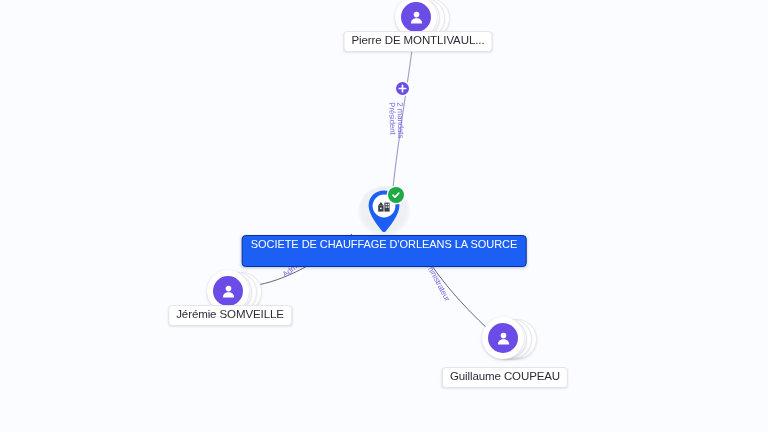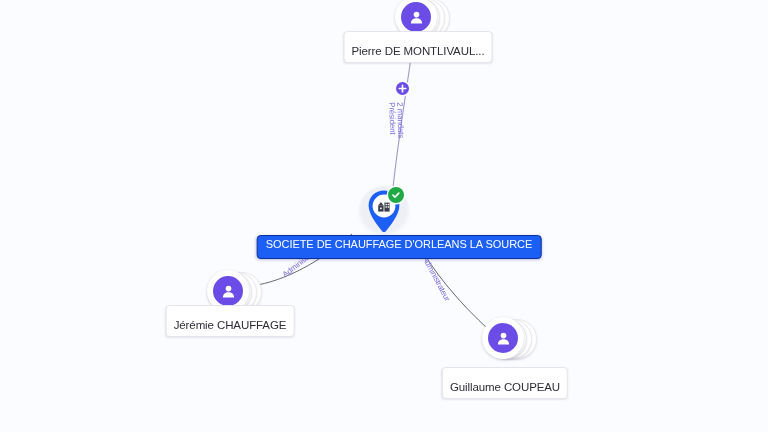--- a/index.html
+++ b/index.html
@@ -98,40 +98,39 @@
     box-shadow: 0 0 0 1.5px #ffffff;
   }
   .verified-badge svg { display: block; }
 
   
   .node-label {
     position: absolute;
     transform: translateX(-50%);
     white-space: nowrap;
     border-radius: 4px;
-    padding: 14px 7px 4px 7px;
+    padding: 3px 7px 4px 7px;
     font-size: 11.5px;
     line-height: 1;
     letter-spacing: -0.1px;
   }
   .node-label.person {
     background: #ffffff;
     color: #2c2c38;
     border: 1px solid #e4e5ec;
     box-shadow: 0 1px 2px rgba(40,40,70,0.10);
   }
   .node-label.company {
     background: #1b5ff5;
     color: #ffffff;
     border: 1px solid #0a2f9e;
     font-size: 11px;
     letter-spacing: -0.05px;
-    padding: 3px 8px 8px 8px;
+    padding: 3px 8px 16px 8px;
     box-shadow: 0 1px 3px rgba(20,40,120,0.28);
-    margin-left: 15px;
   }
 
   
   .edge-label {
     position: absolute;
     color: #7a6bdd;
     font-size: 8px;
     line-height: 1.05;
     white-space: nowrap;
     letter-spacing: -0.15px;
@@ -238,21 +237,21 @@
     <div class="avatar-ring">
       <div class="avatar-disc">
         <svg width="17" height="17" viewBox="0 0 20 20" aria-hidden="true">
           <circle cx="10" cy="6.6" r="3.3" fill="#ffffff"></circle>
           <path d="M3.4 17c0-3.7 3-6 6.6-6s6.6 2.3 6.6 6z" fill="#ffffff"></path>
         </svg>
       </div>
     </div>
   </div>
 </div>
-<div class="node-label person" style="left:230px; top:305px;">Jérémie CHAUFFAGE</div>
+<div class="node-label person" style="left:230px; top:305px;">Jérémie SOMVEILLE</div>
 
 <div class="node" style="left:505px; top:338px;">
   <div class="person-stack">
     <div class="stack-card c3"></div>
     <div class="stack-card c2"></div>
     <div class="stack-card c1"></div>
     <div class="avatar-ring">
       <div class="avatar-disc">
         <svg width="17" height="17" viewBox="0 0 20 20" aria-hidden="true">
           <circle cx="10" cy="6.6" r="3.3" fill="#ffffff"></circle>

